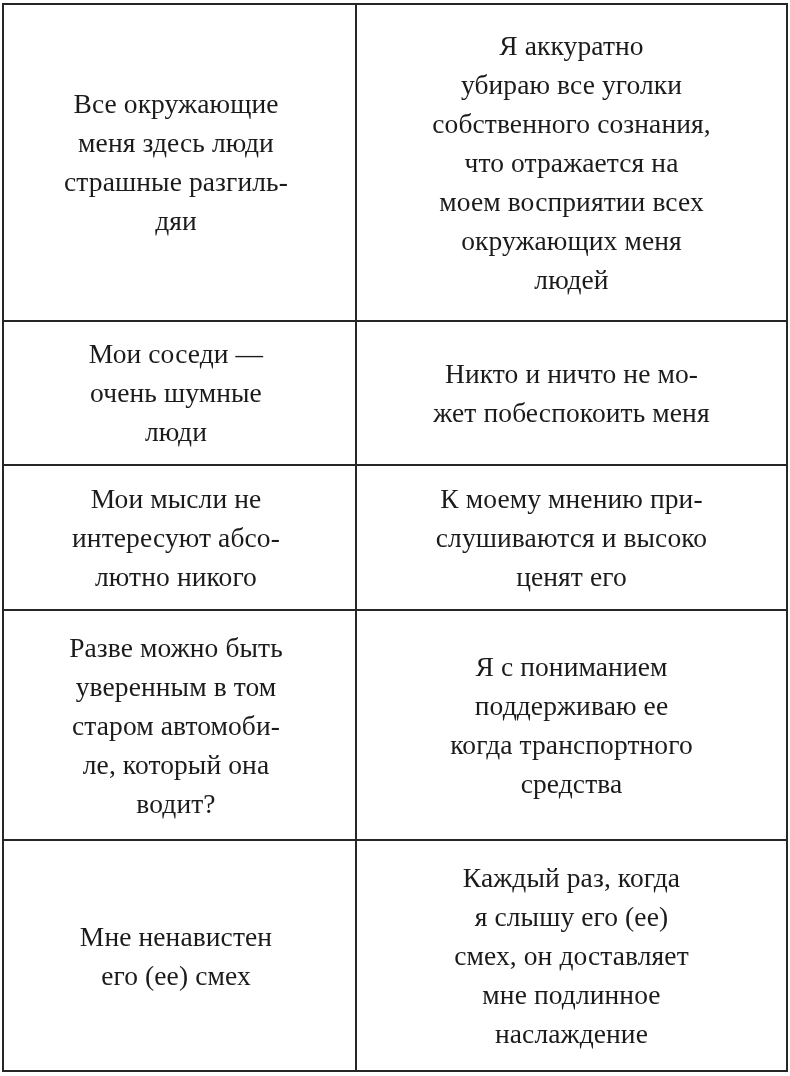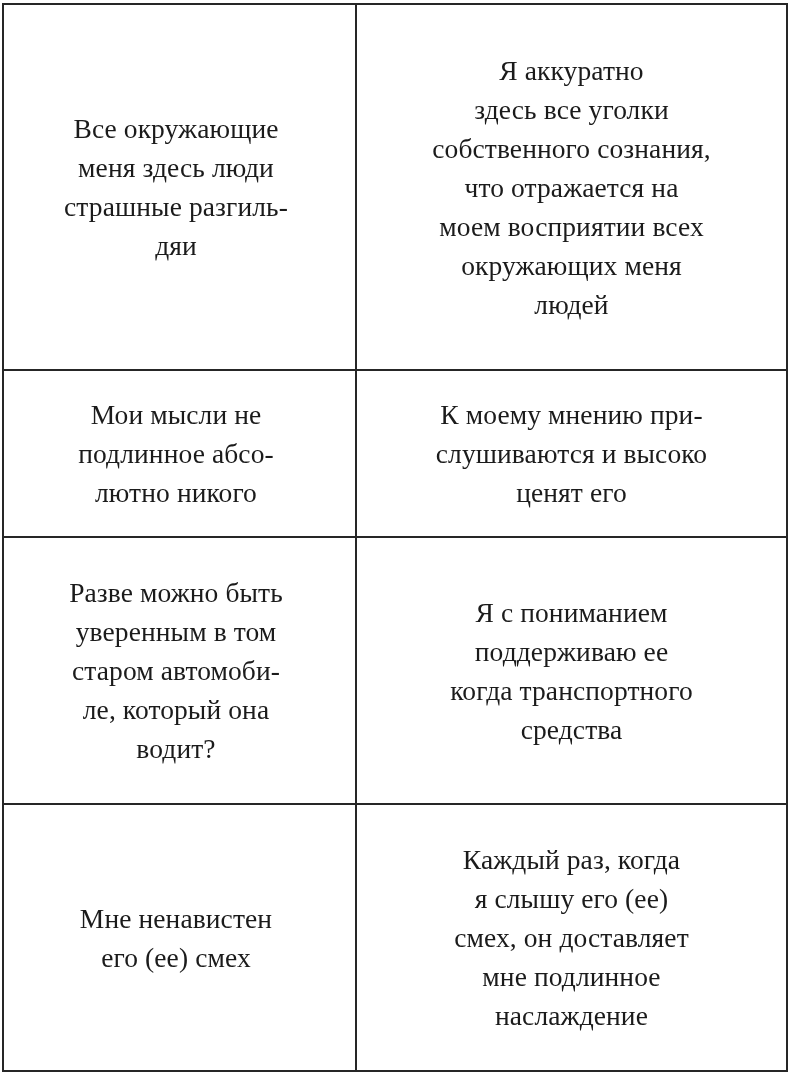--- a/index.html
+++ b/index.html
@@ -75,32 +75,39 @@
       <col class="col-positive">
     </colgroup>
     <tbody>
 
       <tr class="row-1">
         <td class="cell-negative">Все окружающие
 меня здесь люди
 страшные разгиль-
 дяи</td>
         <td class="cell-positive">Я аккуратно
-здесь все уголки
+убираю все уголки
 собственного сознания,
 что отражается на
 моем восприятии всех
 окружающих меня
 людей</td>
       </tr>
 
+      <tr class="row-2">
+        <td class="cell-negative">Мои соседи —
+очень шумные
+люди</td>
+        <td class="cell-positive">Никто и ничто не мо-
+жет побеспокоить меня</td>
+      </tr>
 
       <tr class="row-3">
         <td class="cell-negative">Мои мысли не
-подлинное абсо-
+интересуют абсо-
 лютно никого</td>
         <td class="cell-positive">К моему мнению при-
 слушиваются и высоко
 ценят его</td>
       </tr>
 
       <tr class="row-4">
         <td class="cell-negative">Разве можно быть
 уверенным в том
 старом автомоби-

